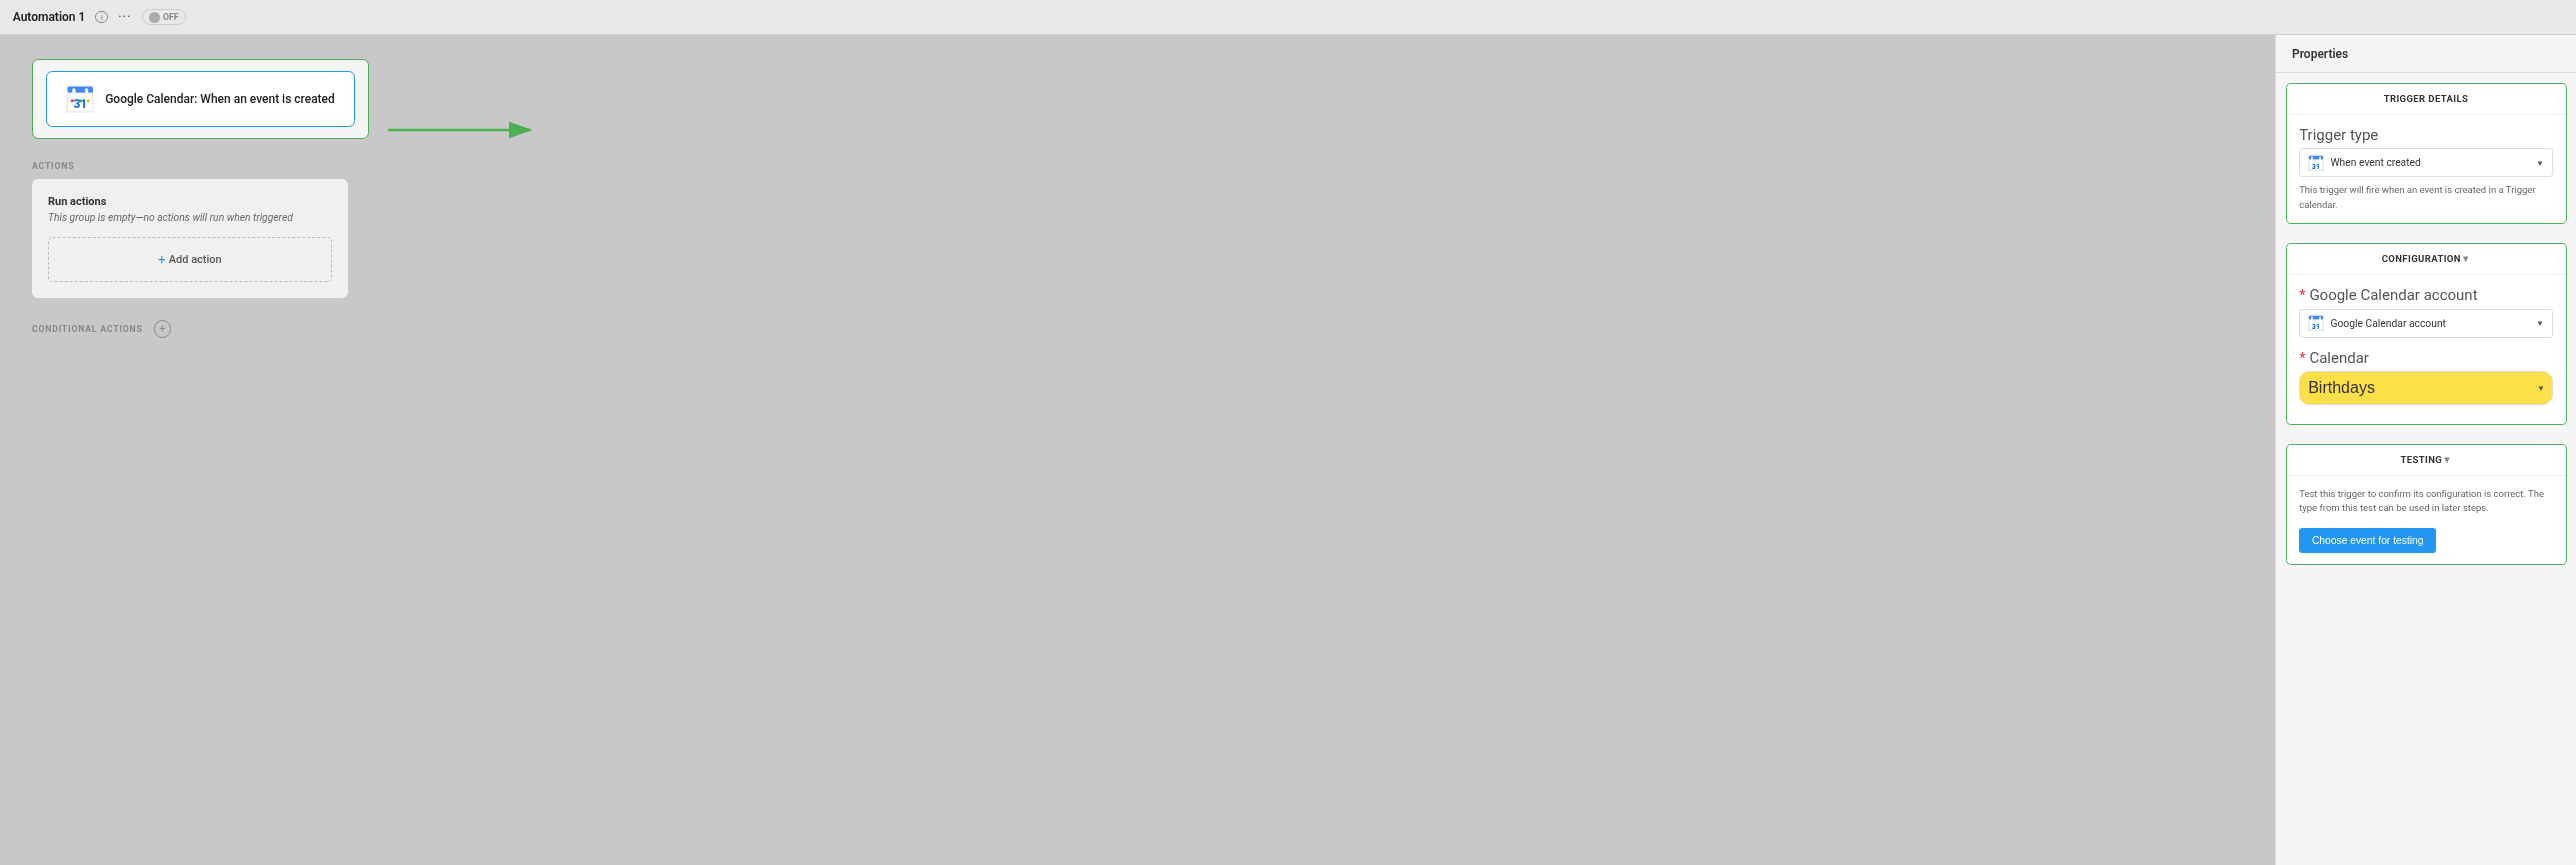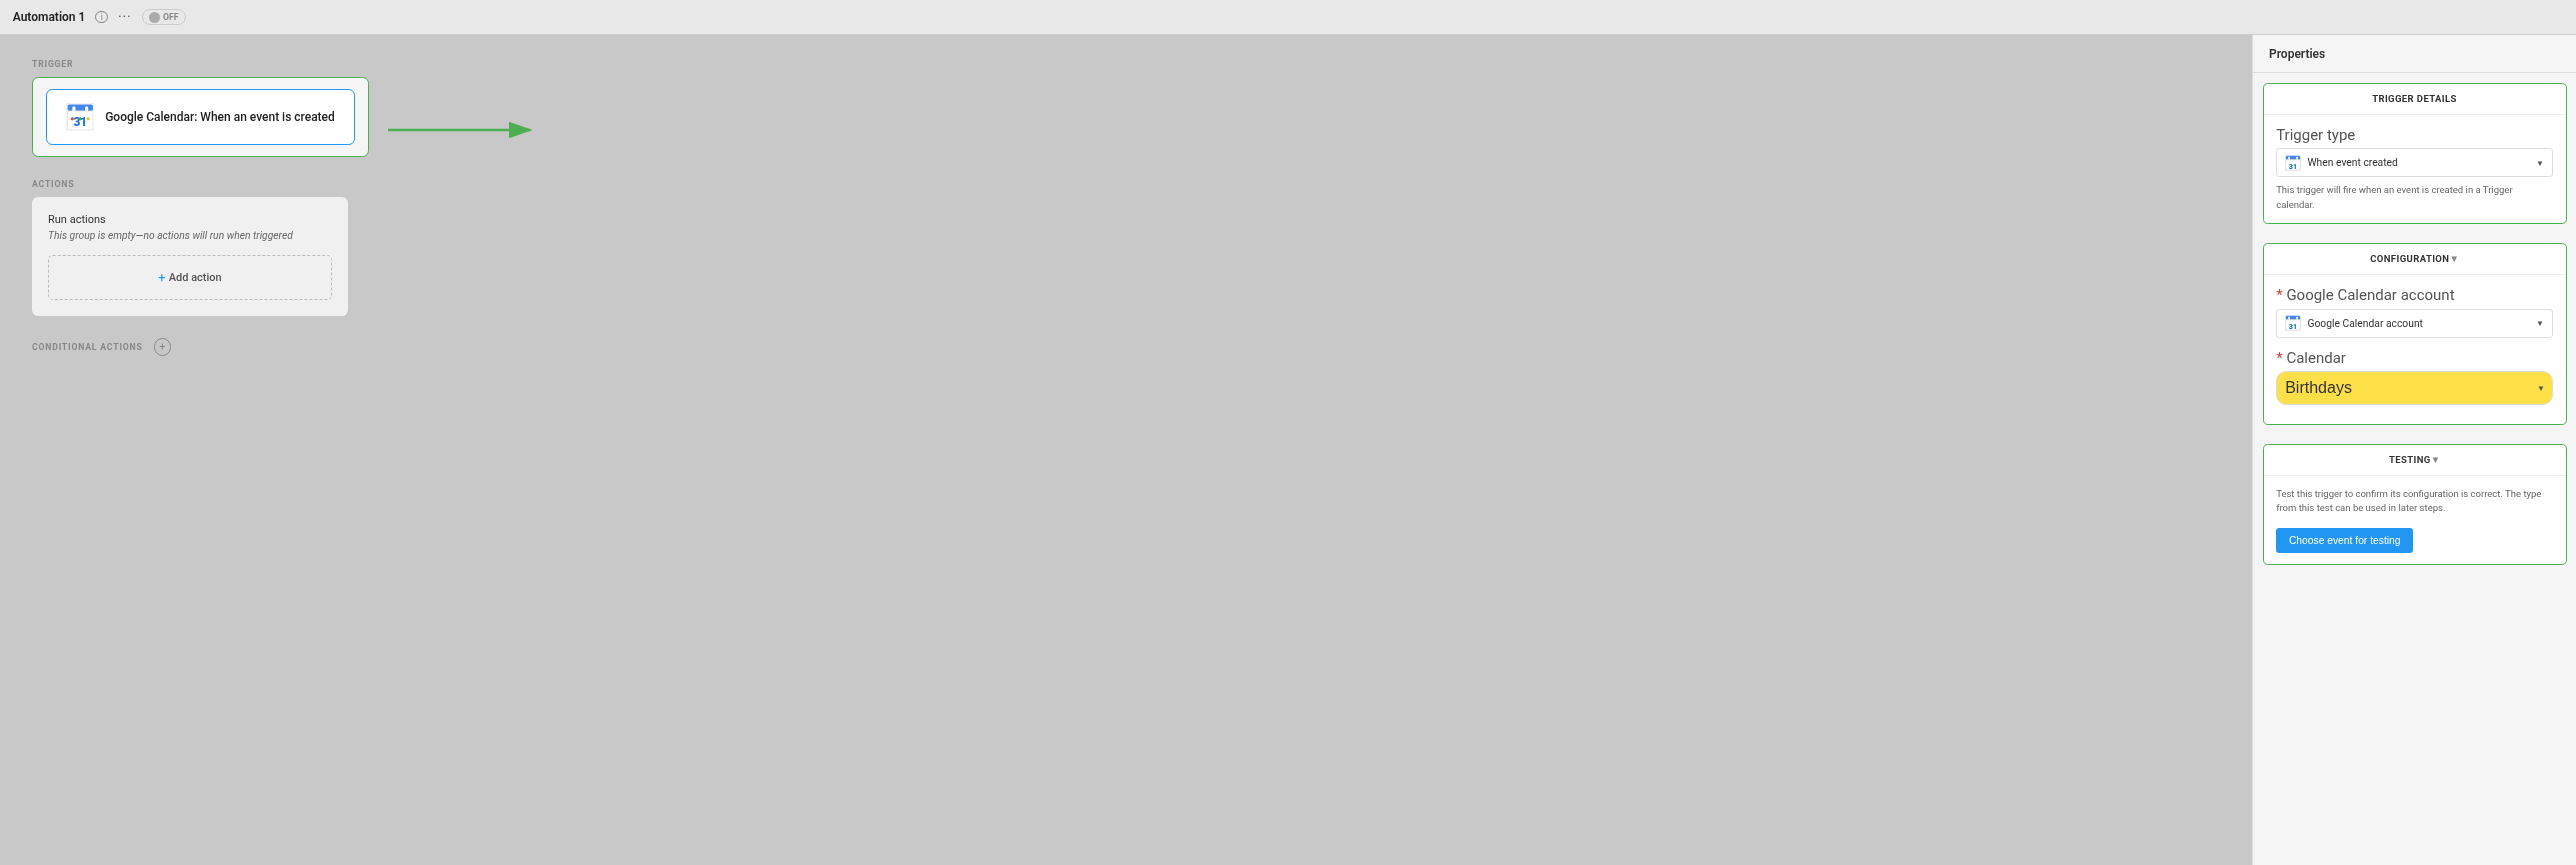--- a/index.html
+++ b/index.html
@@ -126,21 +126,21 @@
     .actions-box {
       background: #f0f0f0;
       border-radius: 6.3px;
       padding: 16px;
       min-width: 316px;
       display: inline-block;
     }
 
     .run-actions-title {
       font-size: 11px;
-      font-weight: 400;
+      font-weight: 700;
       color: #333;
       margin-bottom: 3.2px;
     }
 
     .run-actions-subtitle {
       font-size: 10.3px;
       color: #666;
       font-style: italic;
       margin-bottom: 12.7px;
     }
@@ -188,21 +188,21 @@
       display: flex;
       align-items: center;
       justify-content: center;
       font-size: 11px;
       color: #888;
       cursor: pointer;
     }
 
     
     .properties-panel {
-      width: 324px;
+      width: 301px;
       background: #f5f5f5;
       border-left: 0.8px solid #ddd;
       display: flex;
       flex-direction: column;
       overflow-y: auto;
       flex-shrink: 0;
     }
 
     .panel-header {
       padding: 11px 16px;
@@ -373,21 +373,20 @@
     <div class="toggle-dot"></div>
     <span>OFF</span>
   </div>
 </div>
 
 <div class="main-layout">
 
   <div class="canvas-area">
 
     
-    <div class="section-label">TRIGGER</div>
     <div class="trigger-wrapper">
       <div class="trigger-card">
 
         <svg class="gcal-svg" viewBox="0 0 36 36" xmlns="http://www.w3.org/2000/svg">
           <rect width="36" height="36" rx="4" fill="#fff" stroke="#ddd" stroke-width="1"></rect>
           <rect x="2" y="2" width="32" height="8" rx="2" fill="#4285F4"></rect>
           <text x="18" y="28" text-anchor="middle" font-size="16" font-weight="bold" fill="#4285F4">31</text>
           <rect x="8" y="4" width="4" height="8" rx="2" fill="#fff"></rect>
           <rect x="24" y="4" width="4" height="8" rx="2" fill="#fff"></rect>
           <rect x="2" y="10" width="32" height="24" rx="2" fill="#fff" stroke="#ddd" stroke-width="1"></rect>

